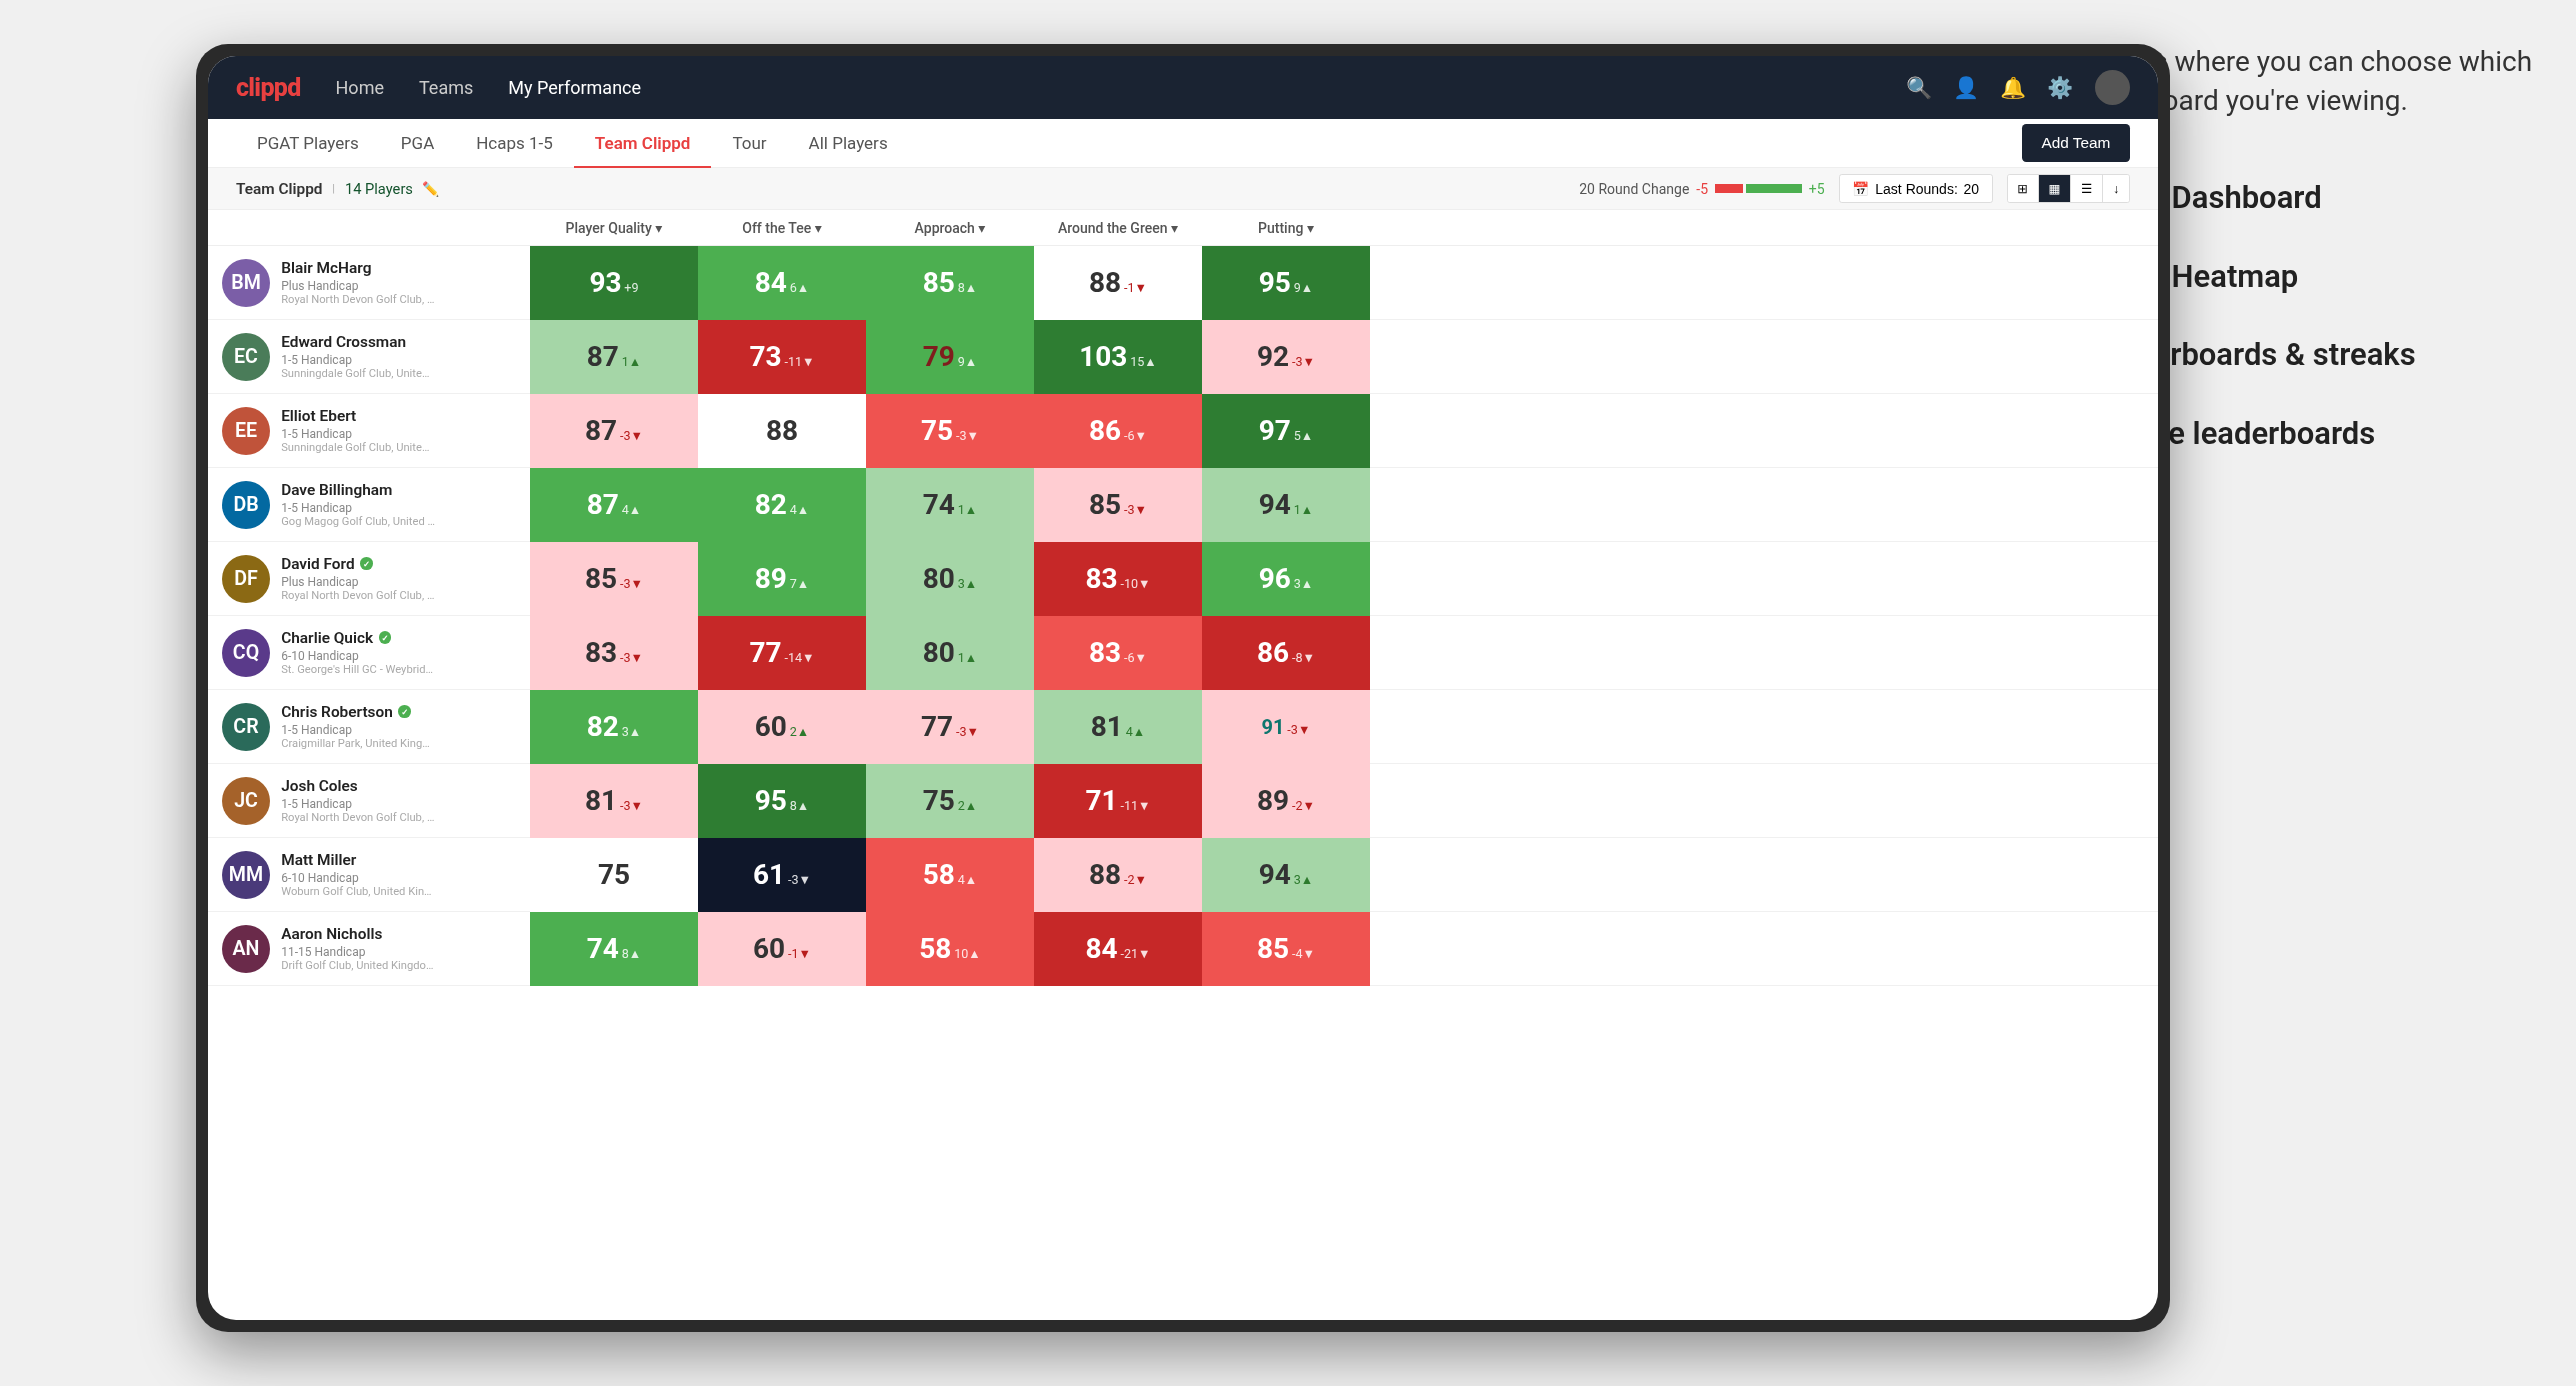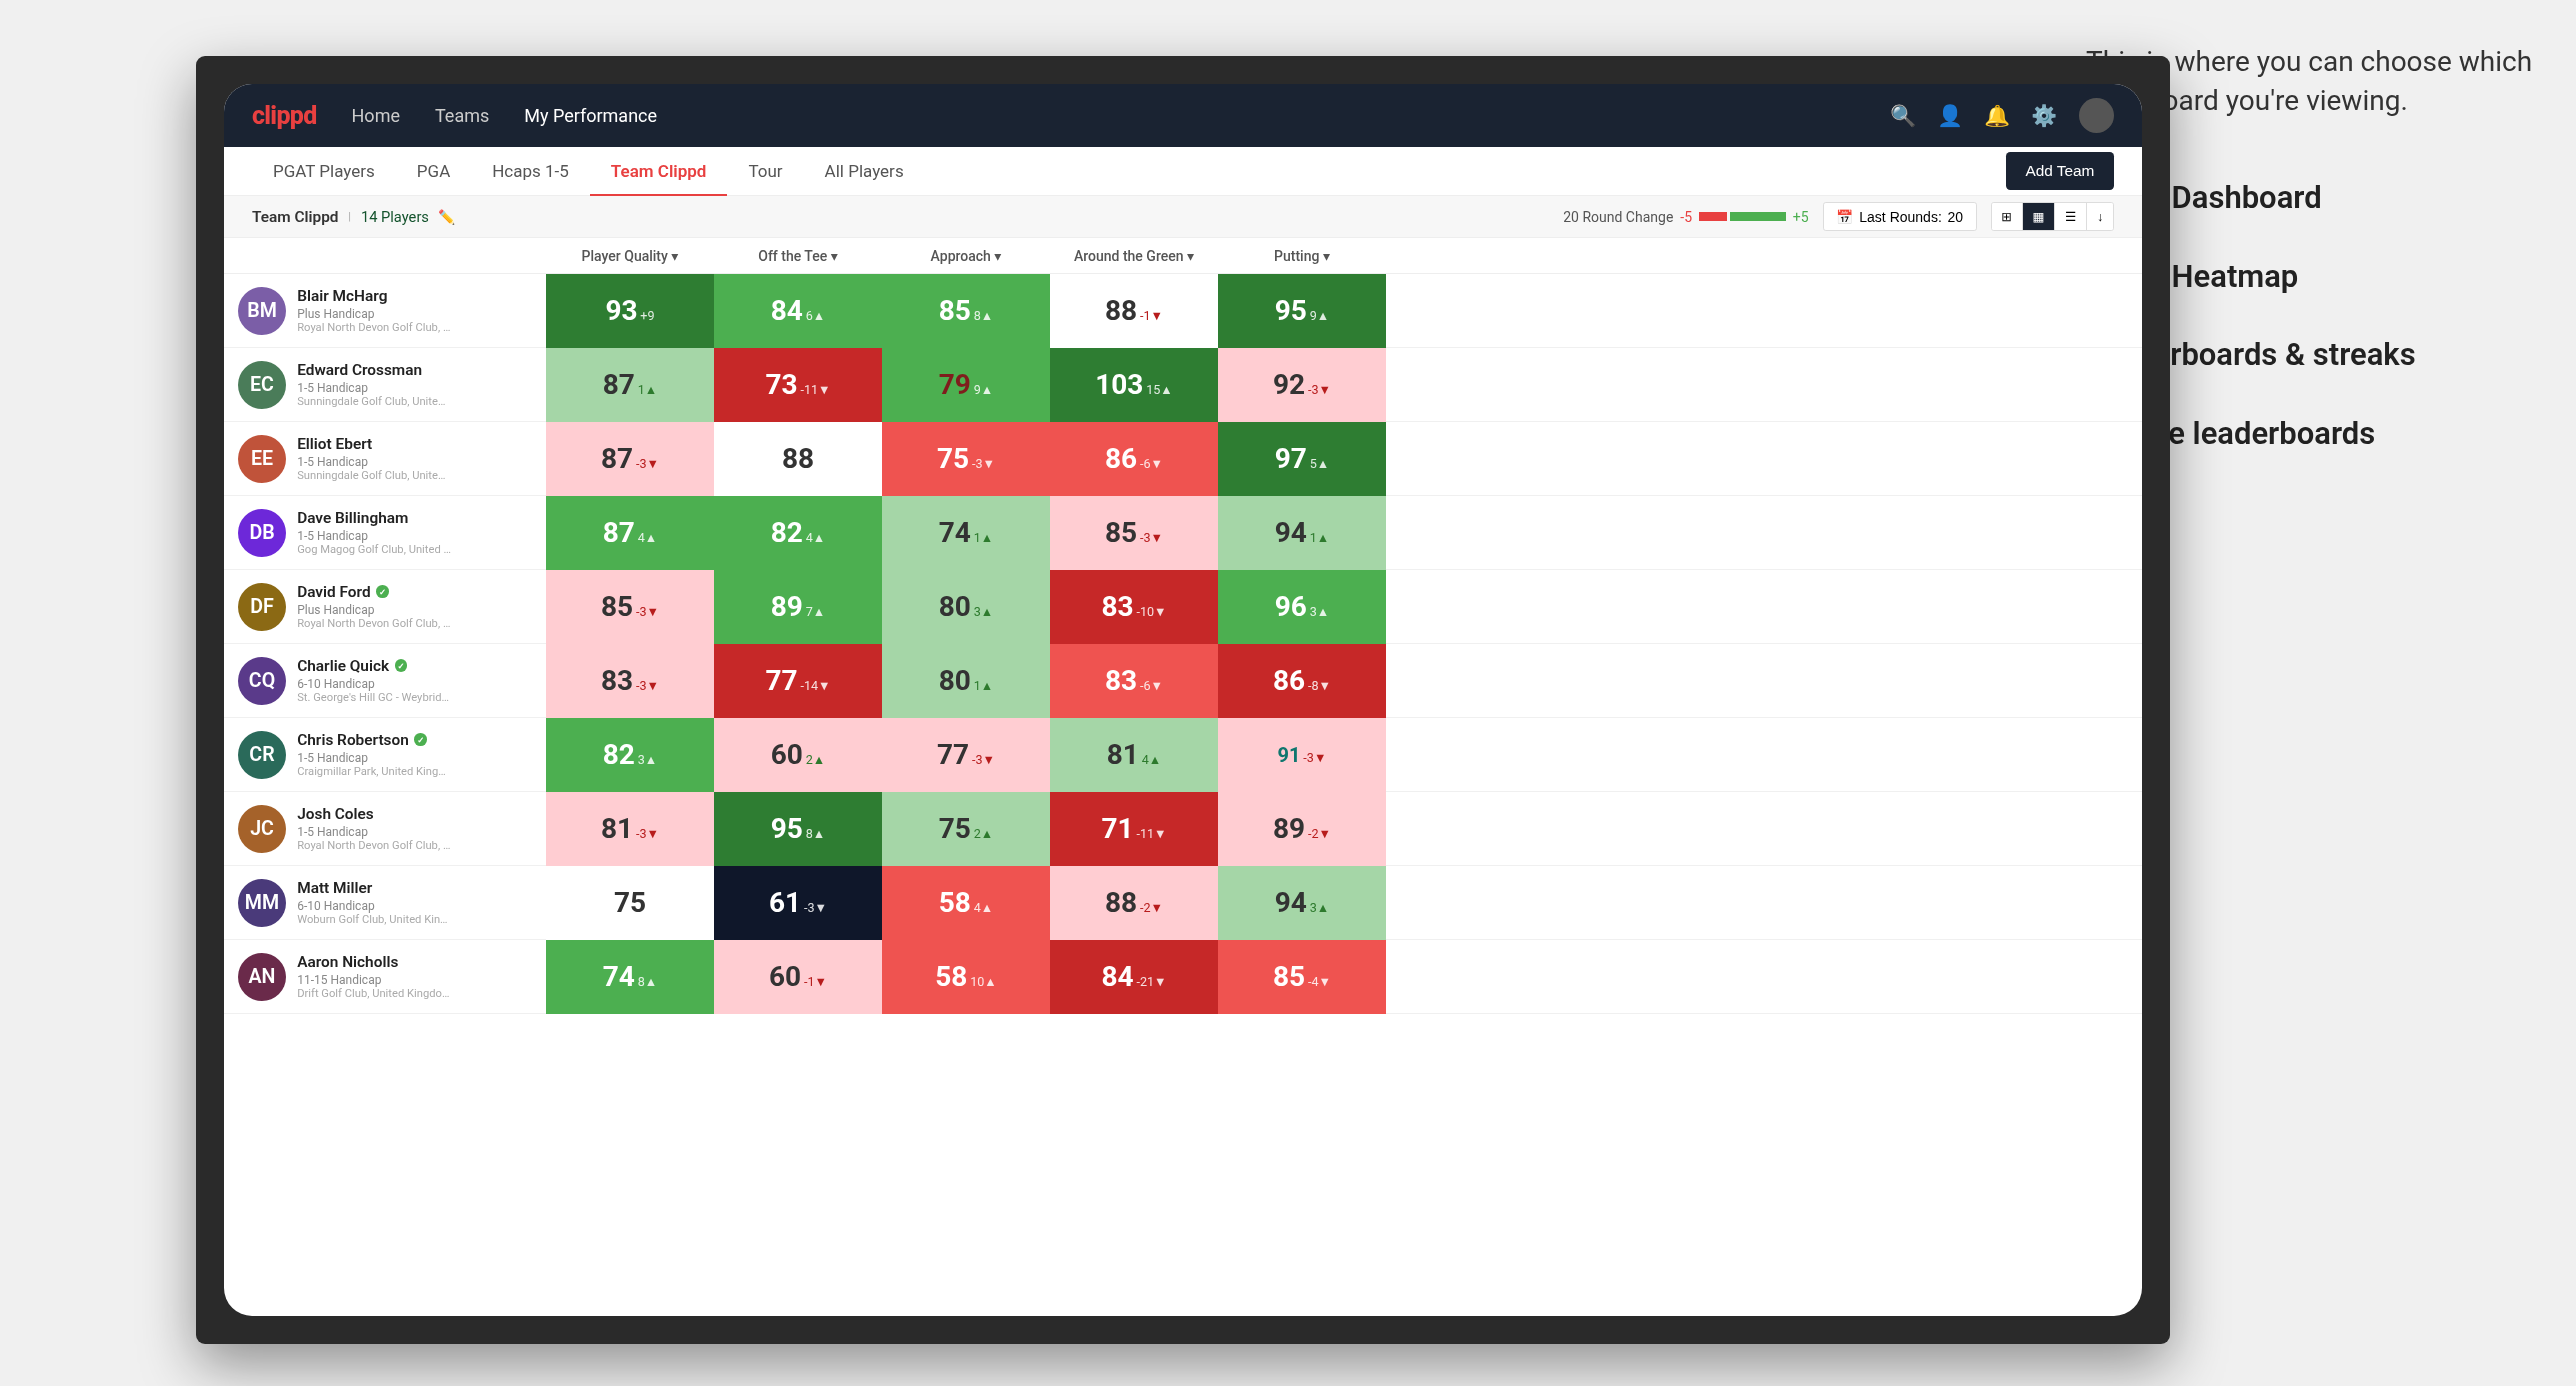--- a/index.html
+++ b/index.html
@@ -33,26 +33,26 @@
       font-size: 31px;
       font-weight: 600;
       margin-bottom: 35px;
       color: #222;
     }
 
     
     .tablet-frame {
       position: absolute;
       left: 196px;
-      top: 56px;
+      top: 44px;
       width: 1974px;
       height: 1288px;
       background: #2a2a2a;
-      border-radius: 9px;
-      padding: 28px;
+      border-radius: 32px;
+      padding: 12px;
       box-shadow: 0 21px 56px rgba(0,0,0,0.4);
     }
     .tablet-screen {
       width: 100%;
       height: 100%;
       background: #fff;
       border-radius: 28px;
       overflow: hidden;
       display: flex;
       flex-direction: column;
@@ -543,21 +543,21 @@
       </div>
       <div class="stat-cell" style="background:#2e7d32;">
         <div class="stat-inner">
           <span class="stat-value" style="color:#fff; font-size:28px; font-weight:700;">97</span>
           <span style="font-size:12.6px; margin-left:2.8px; color:rgba(255,255,255,0.85);">5▲</span>
         </div>
       </div>
   </div>
           <div class="player-row">
     <div class="player-info">
-      <div class="player-avatar" style="background:#6d28d9;">
+      <div class="player-avatar" style="background:#0369a1;">
         DB
       </div>
       <div class="player-details">
         <div class="player-name">
           Dave Billingham
         </div>
         <div class="player-handicap">1-5 Handicap</div>
         <div class="player-club">Gog Magog Golf Club, United Kingdom</div>
       </div>
     </div>

